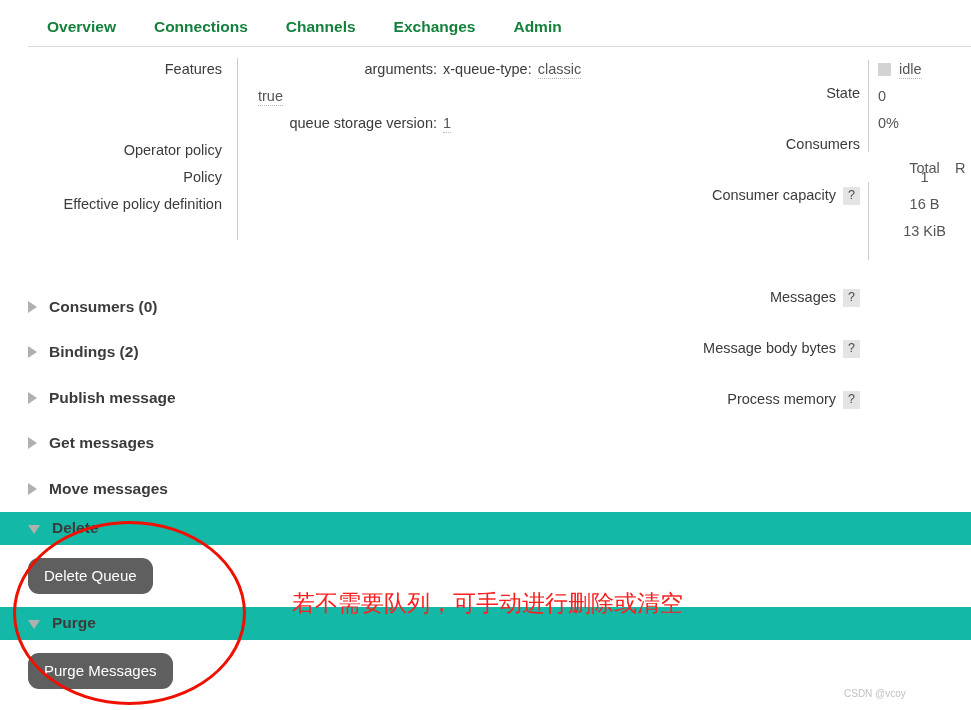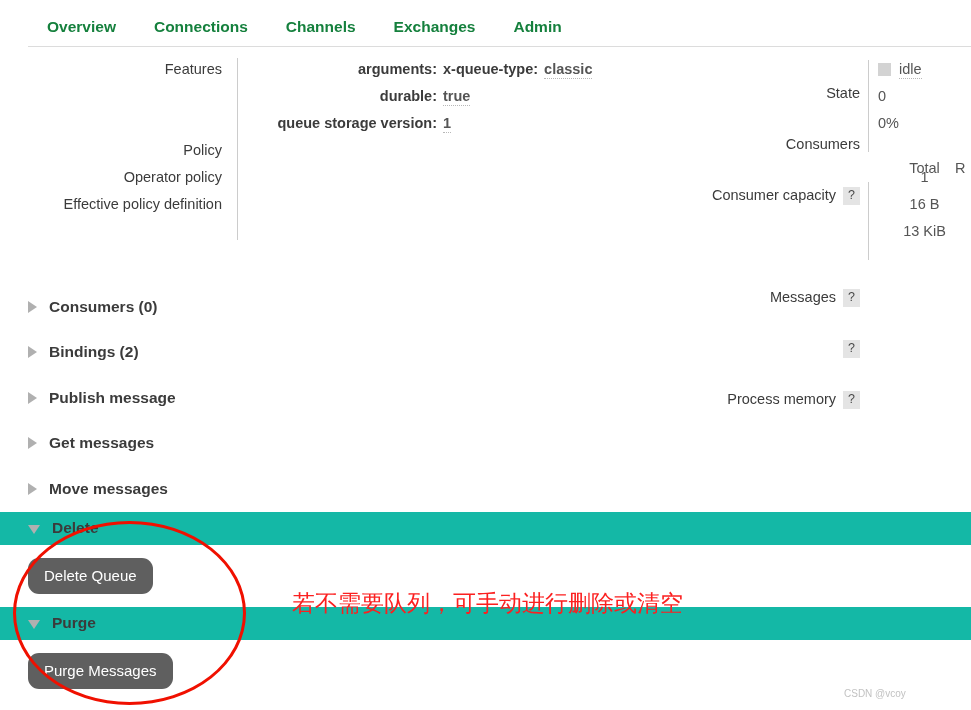--- a/index.html
+++ b/index.html
@@ -81,21 +81,20 @@
     position: absolute;
     background: #cccccc;
     width: 1px;
   }
   .col-left-values {
     position: absolute;
     left: 252px;
     top: 0;
     width: 380px;
     font-size: 14.5px;
-    font-weight: bold;
   }
   .kv {
     height: 27px;
     line-height: 27px;
     white-space: nowrap;
     display: flex;
     justify-content: flex-start;
   }
   .kv .k {
     color: #3b3b3b;
@@ -299,35 +298,34 @@
   </div>
   <div class="tabbar-rule"></div>
 </div>
 
 <div class="details">
 
   <div class="col-left-labels">
     <div class="lbl">Features</div>
     <div class="lbl"></div>
     <div class="lbl"></div>
+    <div class="lbl">Operator policy</div>
     <div class="lbl">Policy</div>
-    <div class="lbl">Operator policy</div>
     <div class="lbl">Effective policy definition</div>
   </div>
 
   <div class="divider-v" style="left:237px; top:2px; height:182px;"></div>
 
   <div class="col-left-values">
     <div class="kv">
       <span class="k">arguments:</span>
       <span class="subk">x-queue-type:</span>
       <span class="v">classic</span>
     </div>
     <div class="kv">
-      <span class="k">durable:</span>
       <span class="v">true</span>
     </div>
     <div class="kv">
       <span class="k">queue storage version:</span>
       <span class="v">1</span>
     </div>
   </div>
 
   <div class="col-right-labels">
     <div class="rlbl">
@@ -339,20 +337,21 @@
     <div class="rlbl">
       <span>Consumer capacity</span>
       <span class="help">?</span>
     </div>
     <div class="rlbl" style="height:27px;"></div>
     <div class="rlbl">
       <span>Messages</span>
       <span class="help">?</span>
     </div>
     <div class="rlbl">
+      <span>Message body bytes</span>
       <span class="help">?</span>
     </div>
     <div class="rlbl">
       <span>Process memory</span>
       <span class="help">?</span>
     </div>
   </div>
 
   <div class="divider-v" style="left:868px; top:4px; height:92px;"></div>
   <div class="divider-v" style="left:868px; top:126px; height:78px;"></div>

